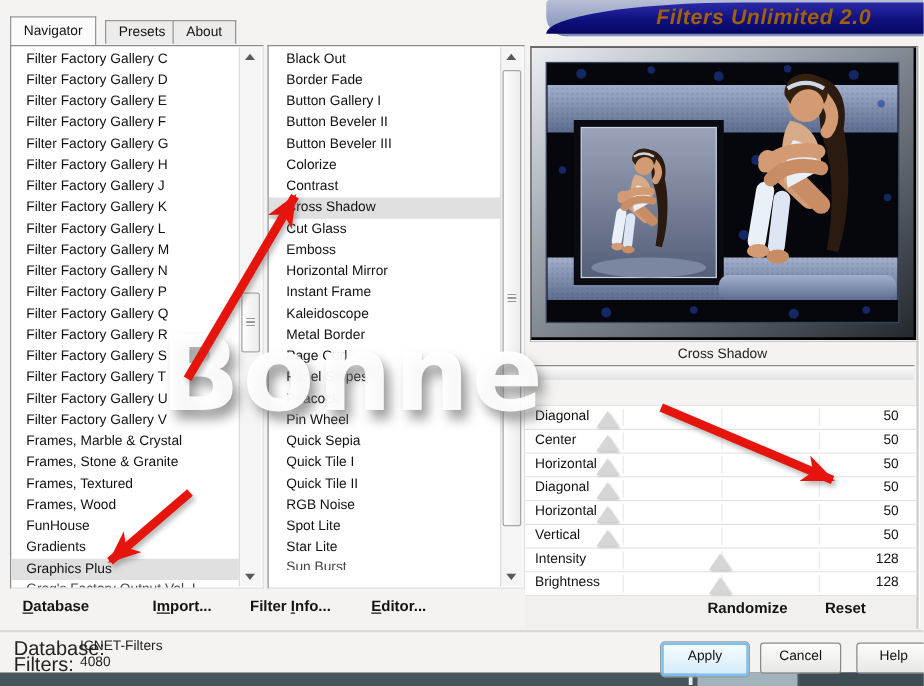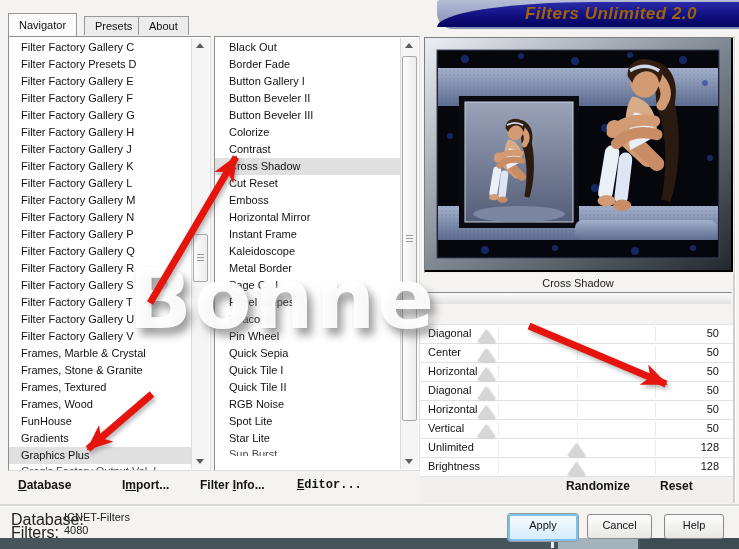--- a/index.html
+++ b/index.html
@@ -44,21 +44,21 @@
   .sb-btn.down::after{content:"";position:absolute;left:4px;top:6px;
        border:4px solid transparent;border-top:5px solid #5a5a5a;border-bottom:none;}
   .sb-thumb{position:absolute;left:1px;width:13px;border:1px solid #a8a8a8;border-radius:2px;
        background:linear-gradient(90deg,#fdfdfd,#ececec);}
   .sb-thumb::after{content:"";position:absolute;left:3px;top:50%;margin-top:-4px;width:7px;height:8px;
        background:repeating-linear-gradient(180deg,#9a9a9a 0 1px,transparent 1px 3px);}
 
   
   .txt-btn{position:absolute;font-size:12px;font-weight:bold;color:#141414;white-space:nowrap;z-index:2;}
   #btn-database{left:18px;top:478px;} #btn-import{left:122px;top:478px;}
-  #btn-filterinfo{left:200px;top:478px;} #btn-editor{left:297px;top:478px;font-family:Liberation Mono, monospace;}
+  #btn-filterinfo{left:200px;top:478px;} #btn-editor{left:297px;top:478px;}
   #btn-randomize{left:566px;top:479px;} #btn-reset{left:660px;top:479px;}
 
   
   .preview-box{position:absolute;left:424px;top:37px;width:308px;height:234px;
        border:1px solid #7d7d7d;border-bottom-color:#efefef;border-right-color:#efefef;
        background:#000;z-index:1;}
   .preview-box svg{display:block;}
   .preview-caption{position:absolute;left:424px;top:277px;width:308px;text-align:center;
        font-size:11px;color:#222;z-index:1;}
   .progress{position:absolute;left:424px;top:292px;width:306px;height:11px;
@@ -79,21 +79,21 @@
   .right-edge{position:absolute;left:733px;top:37px;width:2px;height:466px;
        background:#cfcfcf;border-right:1px solid #fff;z-index:0;}
 
   
   .bottom-sep{position:absolute;left:0;top:504px;width:739px;height:2px;
        background:#d9d9d9;border-bottom:1px solid #fff;z-index:1;}
   .status-label{position:absolute;left:11px;font-size:16px;color:#222;z-index:1;}
   .status-value{position:absolute;left:64px;font-size:11px;color:#222;z-index:1;}
   .btn{position:absolute;top:514px;height:23px;font-size:11px;text-align:center;z-index:2;
        border:1px solid #8a8a8a;border-radius:3px;line-height:21px;
-       background:linear-gradient(180deg,#fdfdfd,#e7e7e5);}
+       background:linear-gradient(180deg,#fdfdfd,#e7e7e5);margin-left:21px;}
   #btn-apply{left:508px;width:66px;border:2px solid var(--apply-focus,#7ac0ee);line-height:19px;
        background:linear-gradient(180deg,#f4fbff,#d6ecfa);box-shadow:0 0 0 1px #9a9a9a;}
   #btn-cancel{left:587px;width:63px;}
   #btn-help{left:664px;width:58px;}
 
   .back-strip{position:absolute;left:0;top:538px;width:739px;height:11px;background:#46545b;z-index:0;}
   .back-strip .seg-light{position:absolute;left:558px;top:0;width:80px;height:11px;background:#a2b3bb;}
   .back-strip .seg-notch{position:absolute;left:551px;top:1px;width:3px;height:9px;background:#e8eef0;}
   .back-strip .seg-dark{position:absolute;left:640px;top:0;right:0;height:11px;background:#3e4c53;}
 
@@ -114,21 +114,21 @@
   <div class="title" data-interactable="false">Filters Unlimited 2.0</div>
 </div>
 
 <div id="tab-nav" class="tab active" data-interactable="true">Navigator</div>
 <div id="tab-presets" class="tab" data-interactable="true">Presets</div>
 <div id="tab-about" class="tab" data-interactable="true">About</div>
 
 <div id="listbox-left" class="listbox" data-interactable="true">
   <div class="list-items" data-interactable="false">
       <div class="list-item" data-interactable="true">Filter Factory Gallery C</div>
-      <div class="list-item" data-interactable="true">Filter Factory Presets D</div>
+      <div class="list-item" data-interactable="true">Filter Factory Gallery D</div>
       <div class="list-item" data-interactable="true">Filter Factory Gallery E</div>
       <div class="list-item" data-interactable="true">Filter Factory Gallery F</div>
       <div class="list-item" data-interactable="true">Filter Factory Gallery G</div>
       <div class="list-item" data-interactable="true">Filter Factory Gallery H</div>
       <div class="list-item" data-interactable="true">Filter Factory Gallery J</div>
       <div class="list-item" data-interactable="true">Filter Factory Gallery K</div>
       <div class="list-item" data-interactable="true">Filter Factory Gallery L</div>
       <div class="list-item" data-interactable="true">Filter Factory Gallery M</div>
       <div class="list-item" data-interactable="true">Filter Factory Gallery N</div>
       <div class="list-item" data-interactable="true">Filter Factory Gallery P</div>
@@ -157,21 +157,21 @@
 <div id="listbox-middle" class="listbox" data-interactable="true">
   <div class="list-items" data-interactable="false">
       <div class="list-item" data-interactable="true">Black Out</div>
       <div class="list-item" data-interactable="true">Border Fade</div>
       <div class="list-item" data-interactable="true">Button Gallery I</div>
       <div class="list-item" data-interactable="true">Button Beveler II</div>
       <div class="list-item" data-interactable="true">Button Beveler III</div>
       <div class="list-item" data-interactable="true">Colorize</div>
       <div class="list-item" data-interactable="true">Contrast</div>
       <div class="list-item selected" data-interactable="true">Cross Shadow</div>
-      <div class="list-item" data-interactable="true">Cut Reset</div>
+      <div class="list-item" data-interactable="true">Cut Glass</div>
       <div class="list-item" data-interactable="true">Emboss</div>
       <div class="list-item" data-interactable="true">Horizontal Mirror</div>
       <div class="list-item" data-interactable="true">Instant Frame</div>
       <div class="list-item" data-interactable="true">Kaleidoscope</div>
       <div class="list-item" data-interactable="true">Metal Border</div>
       <div class="list-item" data-interactable="true">Page Curl</div>
       <div class="list-item" data-interactable="true">Panel Stripes</div>
       <div class="list-item" data-interactable="true">Peacock</div>
       <div class="list-item" data-interactable="true">Pin Wheel</div>
       <div class="list-item" data-interactable="true">Quick Sepia</div>
@@ -313,21 +313,21 @@
       <span class="tick" data-interactable="false" style="left: 75%;"></span>
       <div class="slider-thumb" data-interactable="true" style="left: 56.8431px;"></div>
       <span class="slider-label" data-interactable="false">Vertical</span>
       <span class="slider-value" data-interactable="false">50</span>
     </div>
     <div class="slider-row" data-interactable="true">
       <span class="tick" data-interactable="false" style="left: 25%;"></span>
       <span class="tick" data-interactable="false" style="left: 50%;"></span>
       <span class="tick" data-interactable="false" style="left: 75%;"></span>
       <div class="slider-thumb" data-interactable="true" style="left: 147.078px;"></div>
-      <span class="slider-label" data-interactable="false">Unlimited</span>
+      <span class="slider-label" data-interactable="false">Intensity</span>
       <span class="slider-value" data-interactable="false">128</span>
     </div>
     <div class="slider-row" data-interactable="true">
       <span class="tick" data-interactable="false" style="left: 25%;"></span>
       <span class="tick" data-interactable="false" style="left: 50%;"></span>
       <span class="tick" data-interactable="false" style="left: 75%;"></span>
       <div class="slider-thumb" data-interactable="true" style="left: 147.078px;"></div>
       <span class="slider-label" data-interactable="false">Brightness</span>
       <span class="slider-value" data-interactable="false">128</span>
     </div>

